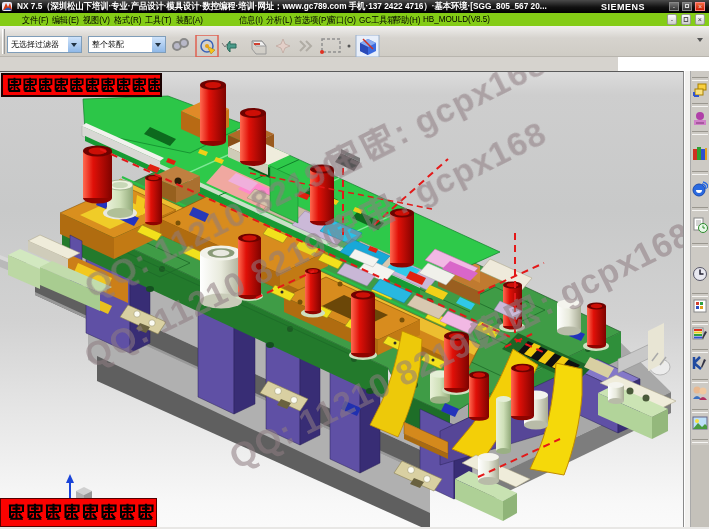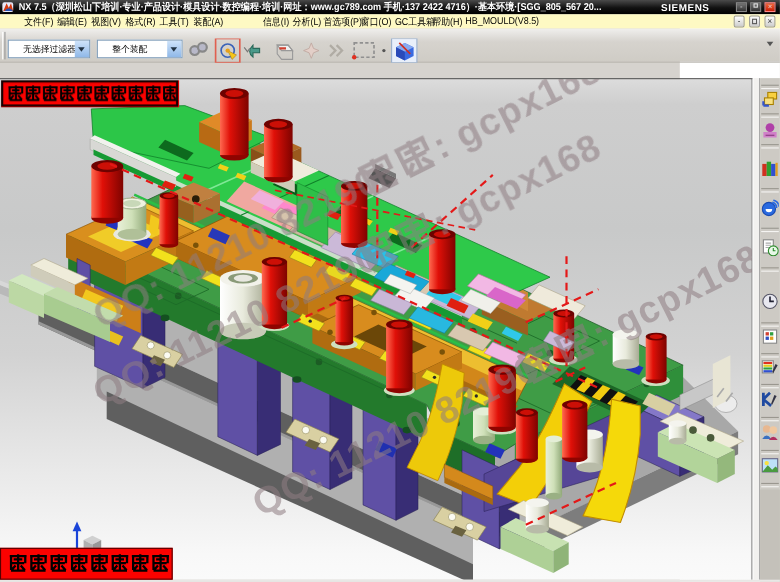--- a/index.html
+++ b/index.html
@@ -1,24 +1,24 @@
 <!DOCTYPE html>
 <html><head><meta charset="utf-8"><style>
 *{margin:0;padding:0;box-sizing:border-box}
 body{width:709px;height:529px;overflow:hidden;font-family:"Liberation Sans",sans-serif}
 #app{position:relative;width:618px;height:529px;background:#d6d3ce}
 #title{position:absolute;left:0;top:0;width:709px;height:13px;background:linear-gradient(#4a4a4a,#111 55%,#000);color:#fff;font-size:9px;line-height:13px;white-space:nowrap}
 #title .tx{position:absolute;left:17px;top:0;font-weight:bold;transform:scale(.92,1);transform-origin:0 0;max-width:625px;overflow:hidden}
 #title .siemens{position:absolute;left:601px;top:1px;font-weight:bold;font-size:9px;letter-spacing:0.5px}
 .tbtn{position:absolute;top:2px;width:10px;height:9px;background:linear-gradient(#777,#333);border:1px solid #888;color:#ddd;font-size:7px;line-height:7px;text-align:center}
-#menu{position:absolute;left:0;top:13px;width:709px;height:13px;background:#fef9c3;font-size:9px;color:#000}
+#menu{position:absolute;left:0;top:13px;width:709px;height:13px;background:#84cc16;font-size:9px;color:#000}
 #menu span{position:absolute;top:1px;white-space:nowrap;transform:scale(.9,1);transform-origin:0 0}
 .mbtn{position:absolute;top:14px;width:11px;height:11px;background:linear-gradient(#fff,#ccc);border:1px solid #999;border-radius:2px;color:#333;font-size:8px;line-height:9px;text-align:center}
 #toolbar{position:absolute;left:0;top:26px;width:709px;height:31px;background:linear-gradient(#f0efed,#d6d3ce 40%,#cfccc5);border-bottom:1px solid #b8b5ae}
-.combo{position:absolute;top:10px;height:17px;background:#fff;border:1px solid #7f9db9;font-size:8px;line-height:15px;color:#000;padding-left:13px;white-space:nowrap;overflow:hidden}
+.combo{position:absolute;top:10px;height:17px;background:#fff;border:1px solid #7f9db9;font-size:8px;line-height:15px;color:#000;padding-left:3px;white-space:nowrap;overflow:hidden}
 .combo .dd{position:absolute;right:0;top:0;width:13px;height:15px;background:linear-gradient(#cfe3fa,#8fb8e8)}
 .combo .dd:after{content:"";position:absolute;left:3px;top:6px;border:3px solid transparent;border-top:4px solid #234}
 #cue{position:absolute;left:0;top:57px;width:709px;height:14px;background:#d6d3ce;font-size:9px;color:#111;line-height:14px}
 #cue .tx{position:absolute;left:4px;top:0;transform:scale(.92,1);transform-origin:0 0}
 #gfx{position:absolute;left:0;top:71px;width:684px;height:456px;background:linear-gradient(180deg,#dcdcdc 0%,#cecece 5%,#c8c9c9 30%,#d2d2d2 55%,#e6e6e6 75%,#f8f8f8 95%,#fafafa 100%);border-top:1px solid #5a5a5a;border-right:1px solid #8a8a8a;overflow:hidden}
 #vscroll{position:absolute;left:685px;top:71px;width:6px;height:456px;background:#f2f1ef;border-right:1px solid #aaa}
 #resbar{position:absolute;left:691px;top:71px;width:18px;height:458px;background:#cdcac4}
 #resbar .ric{position:absolute;left:1px;width:16px;height:16px}
 #resbar .sep{position:absolute;left:1px;width:16px;height:4px;border-top:1px solid #9a978f;border-bottom:1px solid #f5f4f2}
 #botstrip{position:absolute;left:0;top:527px;width:709px;height:2px;background:#e8e7e5}

